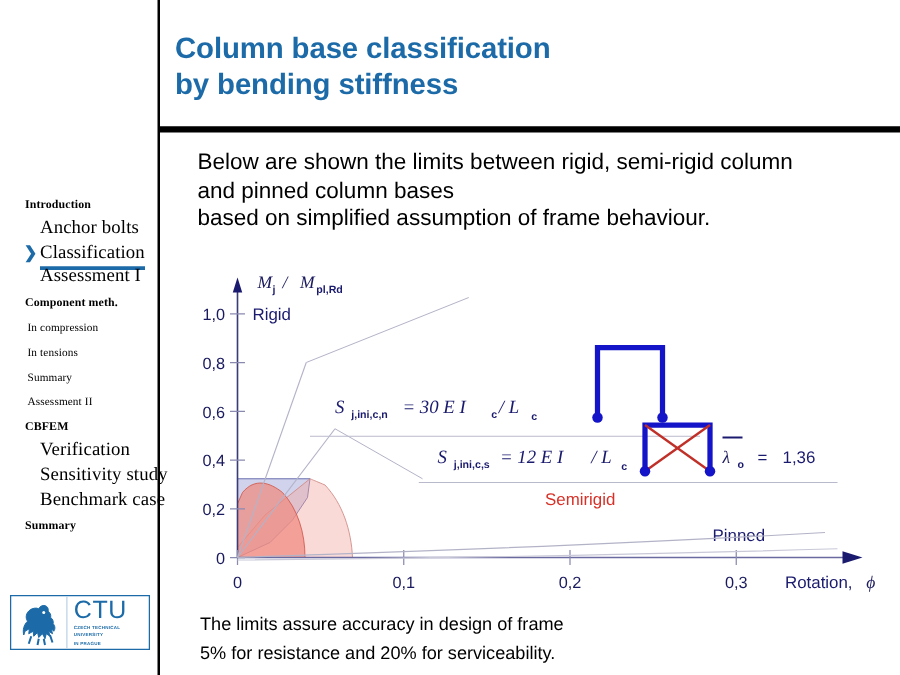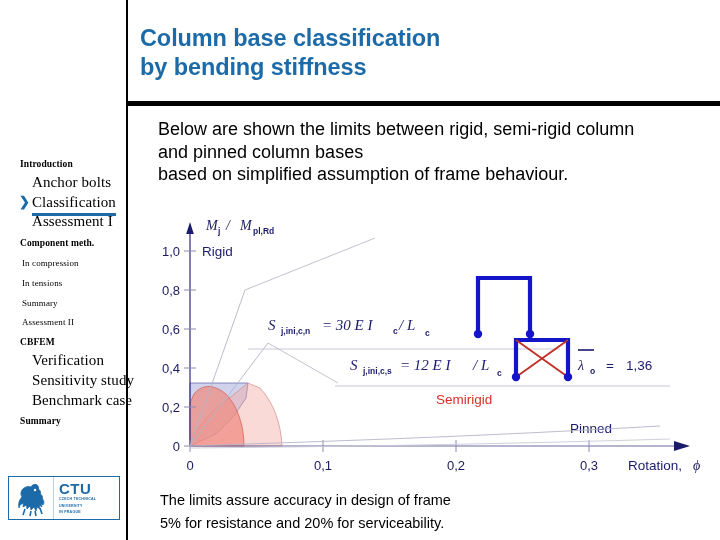--- a/index.html
+++ b/index.html
@@ -84,22 +84,22 @@
     height: 42px;
     flex: 0 0 44px;
     position: relative;
     border-right: 1px solid #bcd3e5;
   }
   #logo-text {
     padding-left: 5px;
     line-height: 1;
   }
   #logo-ctu {
-    font-size: 15px;
-    font-weight: bold;
+    font-size: 20px;
+    font-weight: normal;
     color: #1C6BA8;
     letter-spacing: 0.5px;
   }
   .logo-sub {
     font-size: 3.6px;
     font-weight: bold;
     color: #1C6BA8;
     letter-spacing: 0.2px;
     margin-top: 1.6px;
     line-height: 1.35;

